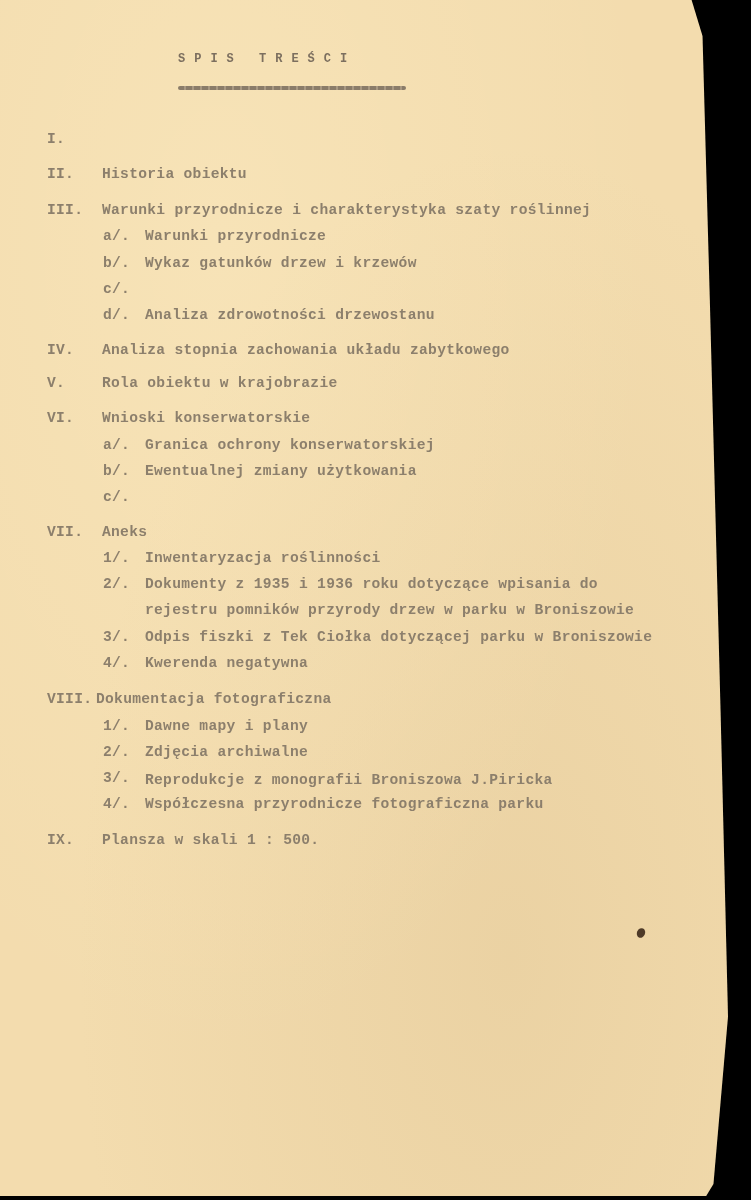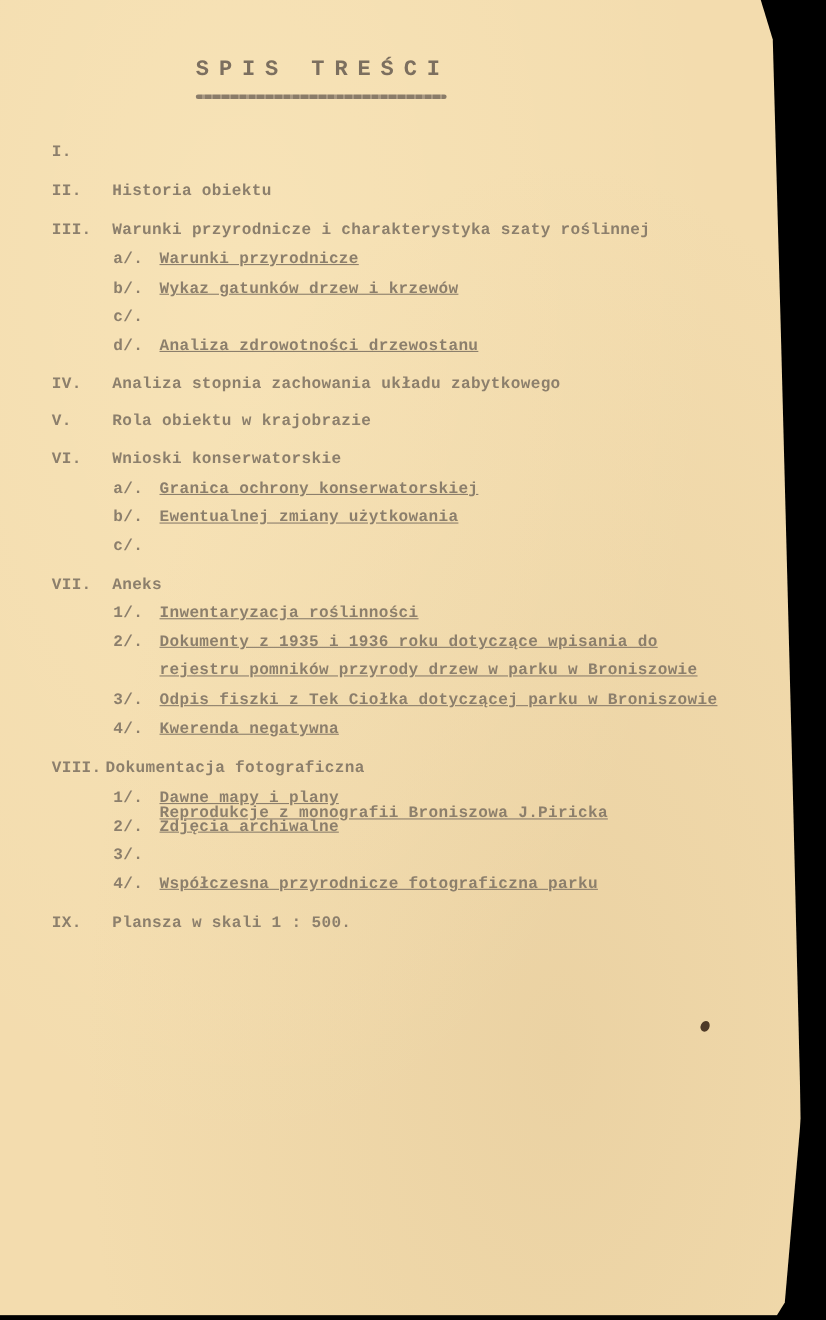--- a/index.html
+++ b/index.html
@@ -12,37 +12,37 @@
       position: absolute; left: 0; top: 0;
       width: 728px; height: 1196px;
       background: #f3dcae;
       background-image:
         radial-gradient(ellipse at 30% 20%, rgba(255,240,200,0.35), transparent 60%),
         radial-gradient(ellipse at 70% 80%, rgba(210,180,130,0.25), transparent 60%);
       clip-path: polygon(0 0, 95% 0, 96.5% 3%, 97.5% 25%, 99% 60%, 100% 85%, 98% 99%, 97% 100%, 0 100%);
     }
     .title {
       position: absolute; left: 178px; top: 52px;
-      font-weight: bold; font-size: 20px; letter-spacing: 9px;
+      font-weight: bold; font-size: 12px; letter-spacing: 9px;
       color: #7c6f5f;
     }
     .title-underline {
       position: absolute; left: 178px; top: 86px; width: 228px; height: 4px;
       background: repeating-linear-gradient(90deg, #8a7c69 0 6px, #a99982 6px 8px);
       border-radius: 2px;
     }
     .line {
       position: absolute; white-space: nowrap;
       font-size: 14.6px; font-weight: bold; color: #8c7f6c;
       letter-spacing: 0.3px;
     }
     .num { position: absolute; left: 47px; }
     .lvl1 { left: 102px; }
     .lvl2 { left: 103px; }
-    .txt2 { left: 145px; text-decoration: underline; }
+    .txt2 { left: 145px; }
     .spot {
       position: absolute; left: 637px; top: 928px; width: 8px; height: 10px;
       border-radius: 50%; background: #4e3a28; transform: rotate(25deg);
     }
   </style>
 </head>
 <body>
 
 <div class="page">
   <div class="title">SPIS TREŚCI</div>
@@ -89,21 +89,21 @@
   <div class="line lvl2" style="top:655px">4/.</div>
   <div class="line txt2" style="top:655px">Kwerenda negatywna</div>
 
   <div class="line" style="left:47px;top:691px">VIII.</div>
   <div class="line" style="left:96px;top:691px">Dokumentacja fotograficzna</div>
   <div class="line lvl2" style="top:718px">1/.</div>
   <div class="line txt2" style="top:718px">Dawne mapy i plany</div>
   <div class="line lvl2" style="top:744px">2/.</div>
   <div class="line txt2" style="top:744px">Zdjęcia archiwalne</div>
   <div class="line lvl2" style="top:770px">3/.</div>
-  <div class="line txt2" style="top:732px">Reprodukcje z monografii Broniszowa J.Piricka</div>
+  <div class="line txt2" style="top:772px">Reprodukcje z monografii Broniszowa J.Piricka</div>
   <div class="line lvl2" style="top:796px">4/.</div>
   <div class="line txt2" style="top:796px">Współczesna przyrodnicze fotograficzna parku</div>
 
   <div class="line num" style="top:832px">IX.</div>
   <div class="line lvl1" style="top:832px">Plansza w skali 1 : 500.</div>
 
   <div class="spot"></div>
 </div>
 
 </body></html>

